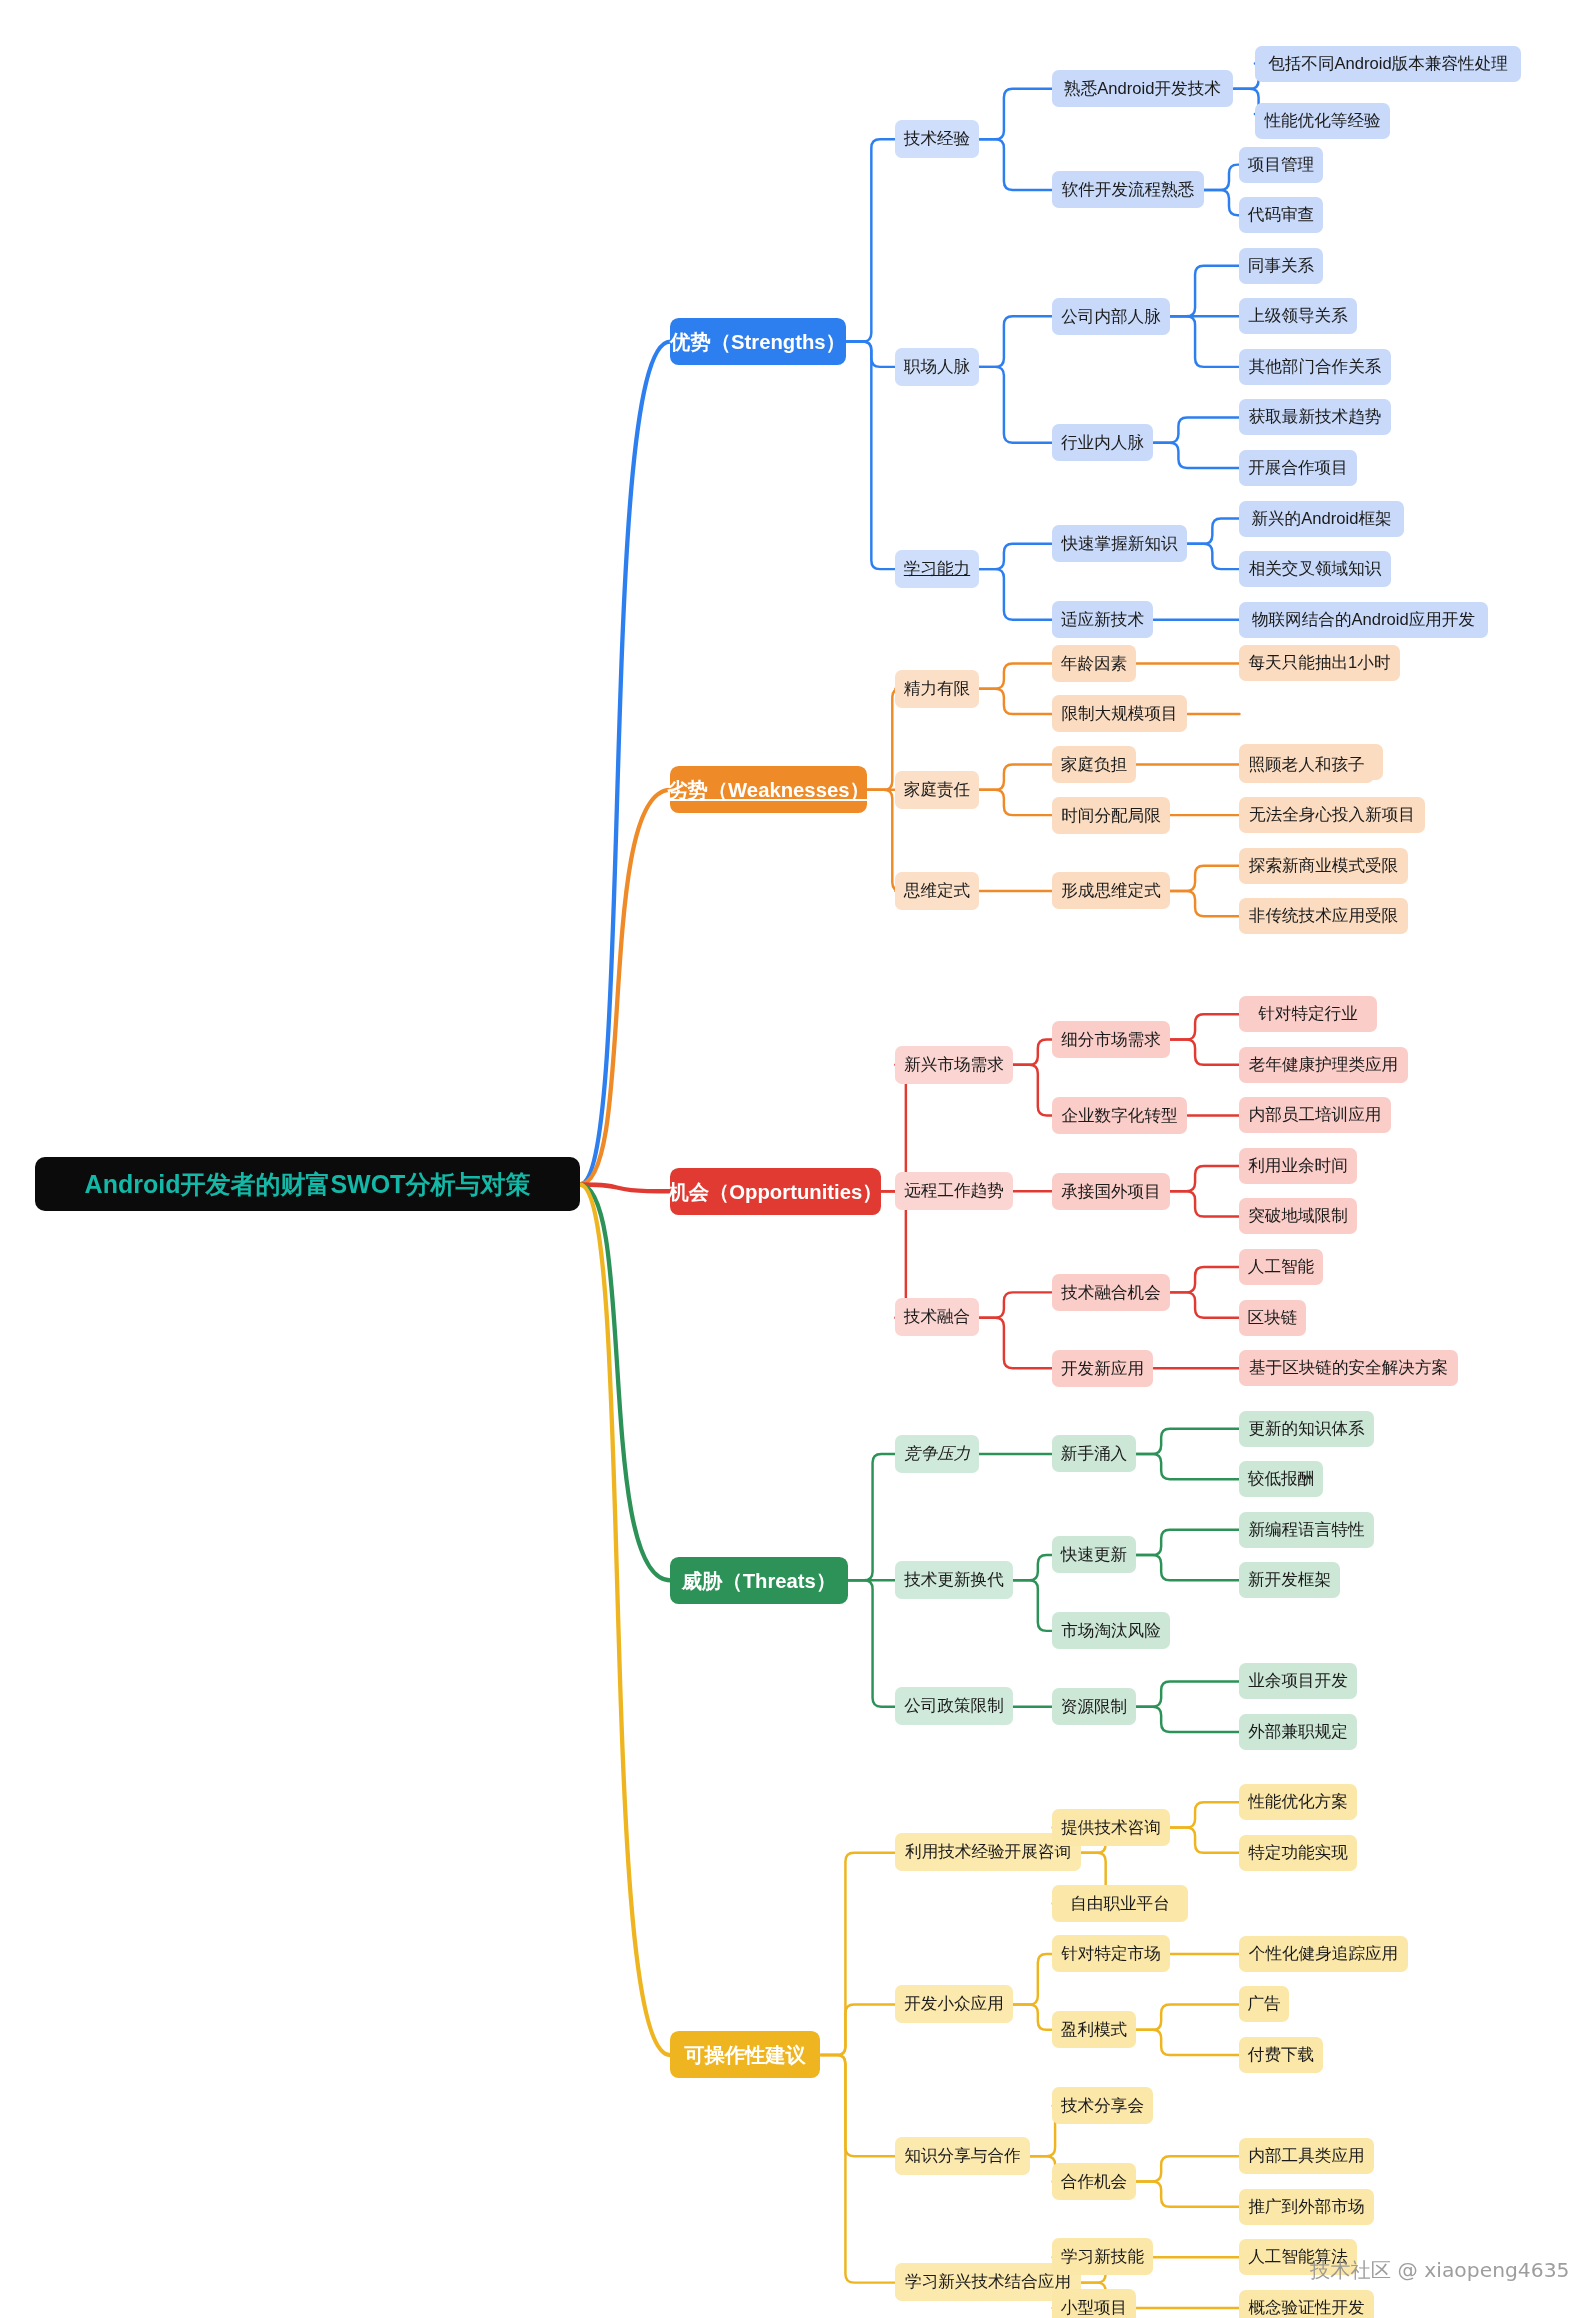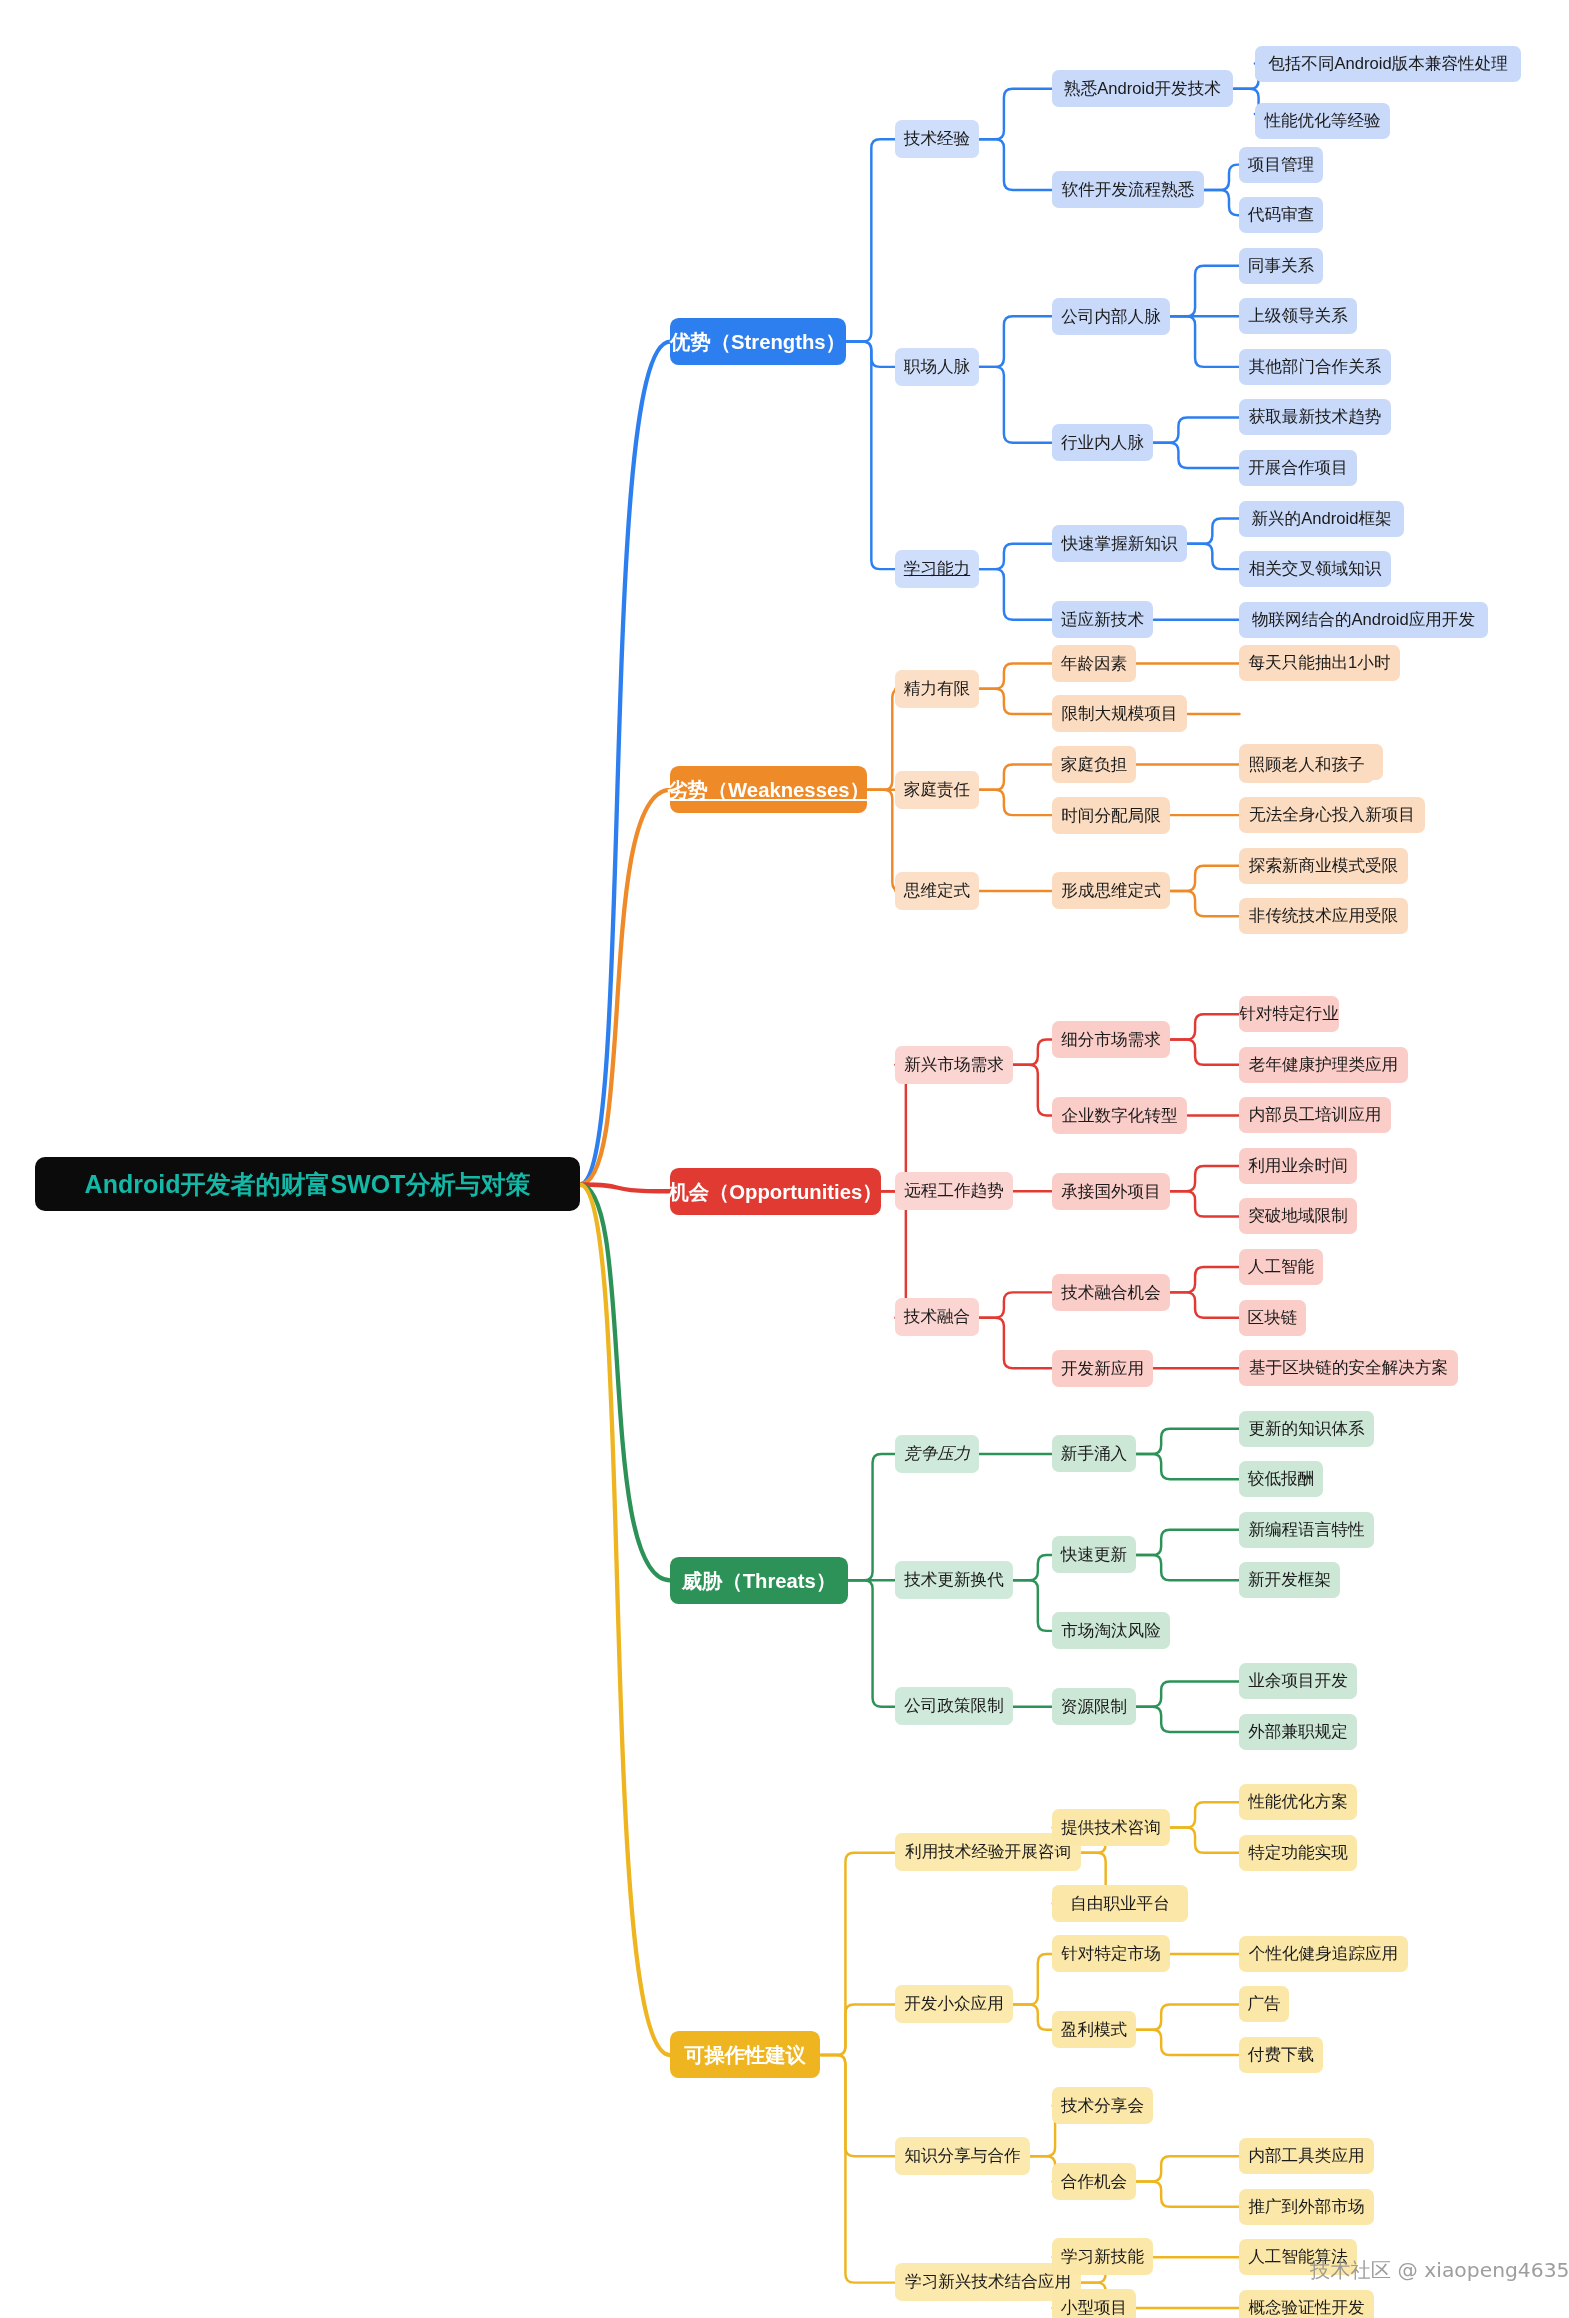--- a/index.html
+++ b/index.html
@@ -252,21 +252,21 @@
       </div>
       <div class="node n-l1 red" style="left: 670px; top: 1168px; width: 211px; height: 47px;">
         <span>机会（Opportunities）</span>
       </div>
       <div class="node n-l2 red" style="left: 895px; top: 1046px; width: 118px; height: 38px;">
         <span>新兴市场需求</span>
       </div>
       <div class="node n-l3 red" style="left: 1052px; top: 1021px; width: 118px; height: 37px;">
         <span>细分市场需求</span>
       </div>
-      <div class="node n-l4 red" style="left: 1239px; top: 996px; width: 100px; height: 36px;">
+      <div class="node n-l4 red" style="left: 1239px; top: 996px; width: 138px; height: 36px;">
         <span>针对特定行业</span>
       </div>
       <div class="node n-l4 red" style="left: 1239px; top: 1047px; width: 169px; height: 36px;">
         <span>老年健康护理类应用</span>
       </div>
       <div class="node n-l3 red" style="left: 1052px; top: 1097px; width: 135px; height: 37px;">
         <span>企业数字化转型</span>
       </div>
       <div class="node n-l4 red" style="left: 1239px; top: 1097px; width: 152px; height: 36px;">
         <span>内部员工培训应用</span>

